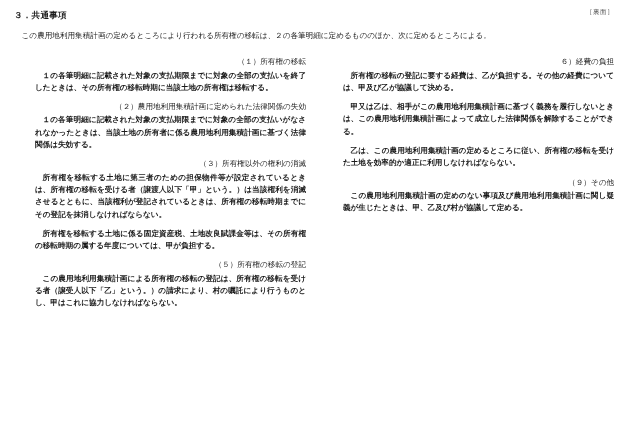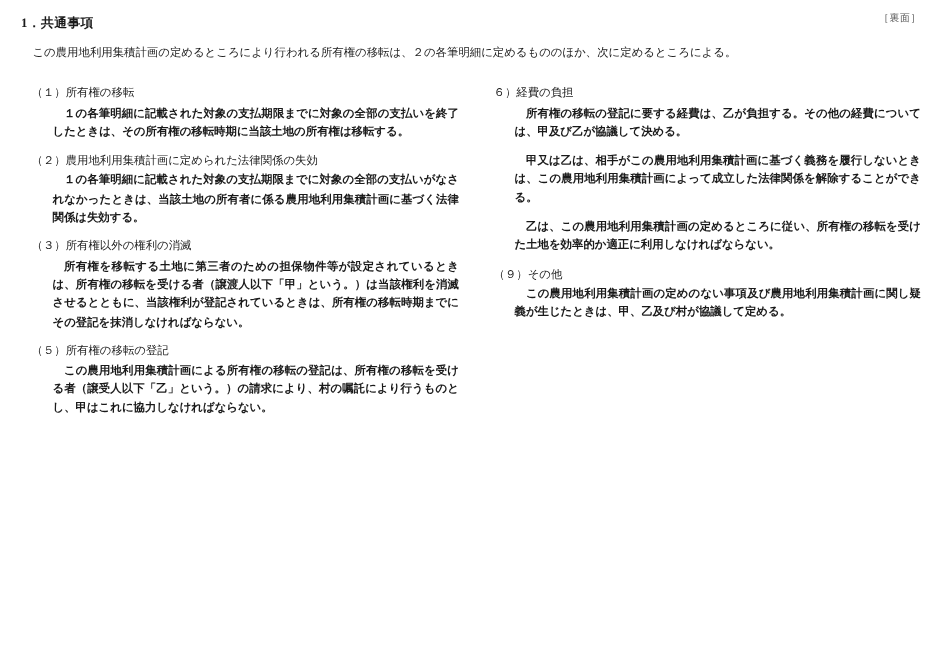--- a/index.html
+++ b/index.html
@@ -45,49 +45,49 @@
     letter-spacing: 0.3px;
   }
   .para {
     font-size: 7.6px;
     line-height: 1.62;
     margin: 0 0 9px 0;
     text-align: justify;
   }
   .para.indent1 {
     text-indent: 7.6px;
-    font-family: Liberation Mono, monospace;
   }
   .item {
     margin: 0 0 7px 0;
   }
   .item-head {
     font-size: 7.6px;
     line-height: 1.62;
     margin: 0 0 1px 0;
     padding-left: 7px;
+    text-align: right;
   }
   .item-body {
     font-size: 7.6px;
     line-height: 1.62;
     margin: 0;
     padding-left: 21px;
     text-align: justify;
     text-indent: 7.6px;
     font-weight: bold;
   }
 </style>
 </head>
 <body>
 
 <div class="page">
 
   <div class="page-marker">［裏面］</div>
 
-  <h1 class="section-title">1．共通事項</h1>
+  <h1 class="section-title">３．共通事項</h1>
 
   <p class="para indent1">この農用地利用集積計画の定めるところにより行われる所有権の移転は、２の各筆明細に定めるもののほか、次に定めるところによる。</p>
 
   <div class="columns">
 
     <div class="col">
 
       <div class="item">
         <p class="item-head">（１）所有権の移転</p>
         <p class="item-body">１の各筆明細に記載された対象の支払期限までに対象の全部の支払いを終了したときは、その所有権の移転時期に当該土地の所有権は移転する。</p>
@@ -97,20 +97,21 @@
         <p class="item-head">（２）農用地利用集積計画に定められた法律関係の失効</p>
         <p class="item-body">１の各筆明細に記載された対象の支払期限までに対象の全部の支払いがなされなかったときは、当該土地の所有者に係る農用地利用集積計画に基づく法律関係は失効する。</p>
       </div>
 
       <div class="item">
         <p class="item-head">（３）所有権以外の権利の消滅</p>
         <p class="item-body">所有権を移転する土地に第三者のための担保物件等が設定されているときは、所有権の移転を受ける者（譲渡人以下「甲」という。）は当該権利を消滅させるとともに、当該権利が登記されているときは、所有権の移転時期までにその登記を抹消しなければならない。</p>
       </div>
 
       <div class="item">
+        <p class="item-body">所有権を移転する土地に係る固定資産税、土地改良賦課金等は、その所有権の移転時期の属する年度については、甲が負担する。</p>
       </div>
 
       <div class="item">
         <p class="item-head">（５）所有権の移転の登記</p>
         <p class="item-body">この農用地利用集積計画による所有権の移転の登記は、所有権の移転を受ける者（譲受人以下「乙」という。）の請求により、村の嘱託により行うものとし、甲はこれに協力しなければならない。</p>
       </div>
 
     </div>
 
     <div class="col">

